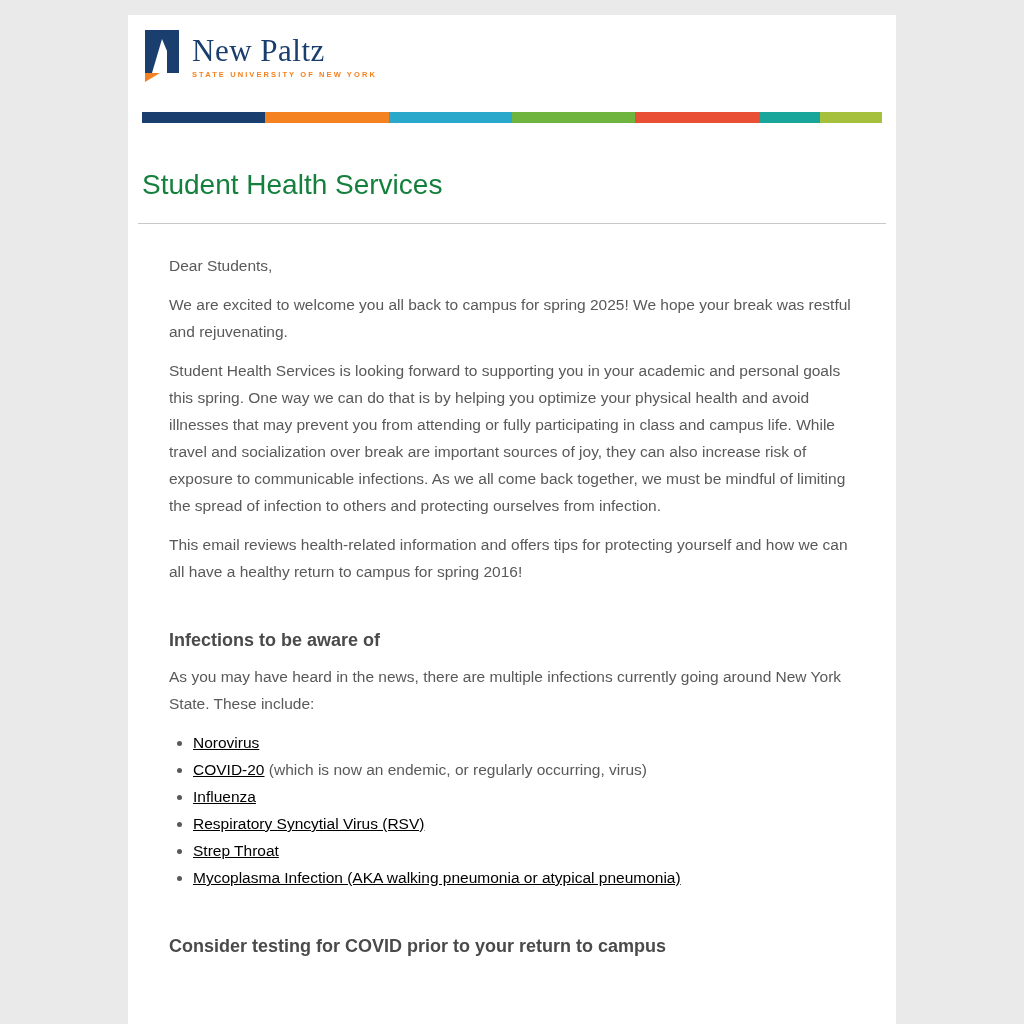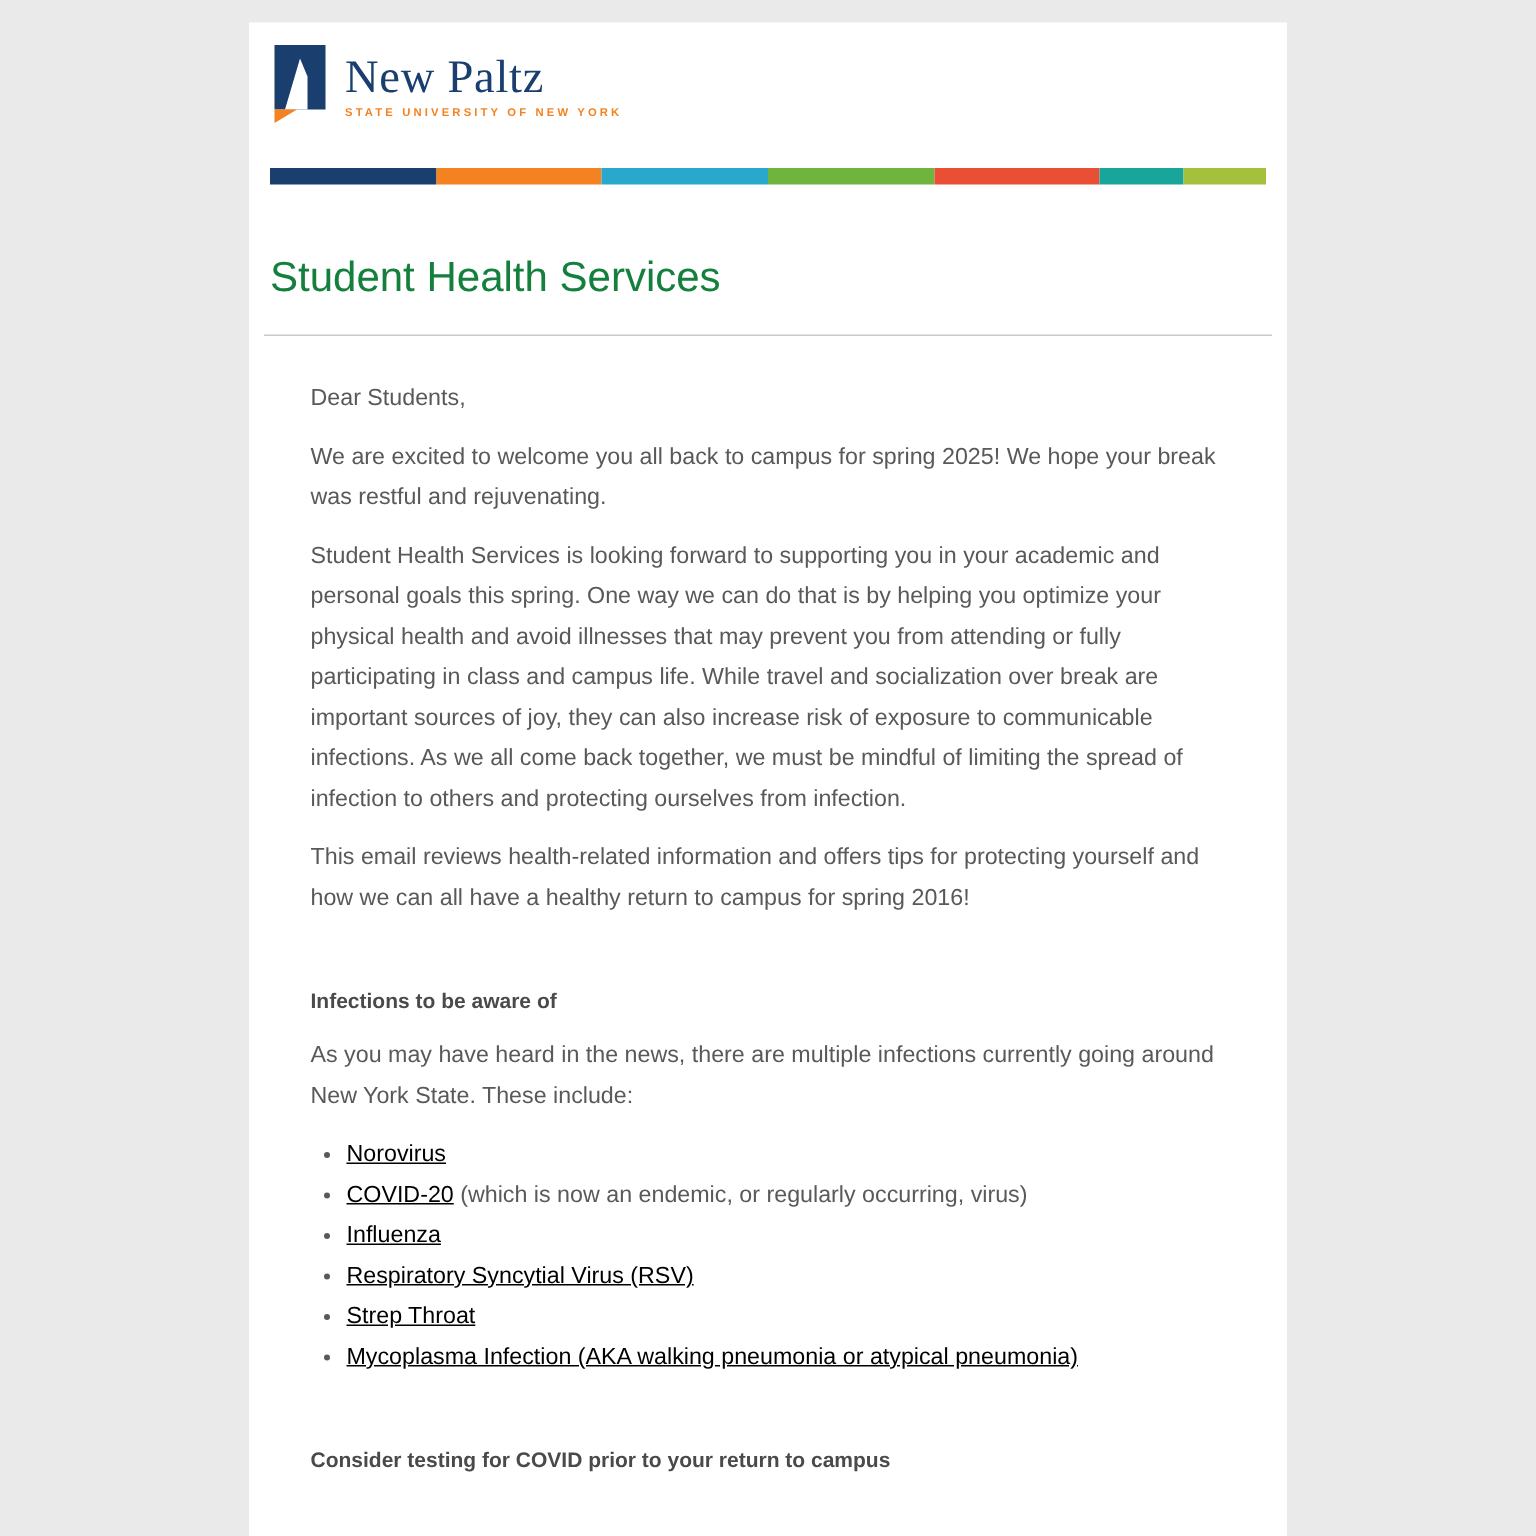--- a/index.html
+++ b/index.html
@@ -4,21 +4,21 @@
 <style>
   * { box-sizing: border-box; }
   html, body {
     margin: 0; padding: 0;
     width: 1024px; height: 1024px;
     background: #eaeaea;
     overflow: hidden;
     font-family: "Liberation Sans", sans-serif;
   }
   .email-card {
-    width: 692px;
+    width: 768px;
     min-height: 1009px;
     margin: 15px auto 0;
     background: #ffffff;
     padding: 15px 14px 0;
   }
   
   .brand-row {
     display: flex;
     align-items: center;
     gap: 10px;
@@ -62,21 +62,21 @@
   }
   
   .body-section {
     padding: 28px 27px 0;
     color: #595959;
     font-size: 15.5px;
     line-height: 27px;
   }
   .body-section p { margin: 0 0 12px; }
   .section-heading {
-    font-size: 14px;
+    font-size: 18px;
     font-weight: bold;
     color: #4a4a4a;
     margin: 44px 0 12px;
     line-height: 22px;
   }
   .section-heading.second { }
   ul.bullet-list {
     margin: 12px 0 0;
     padding-left: 24px;
   }

